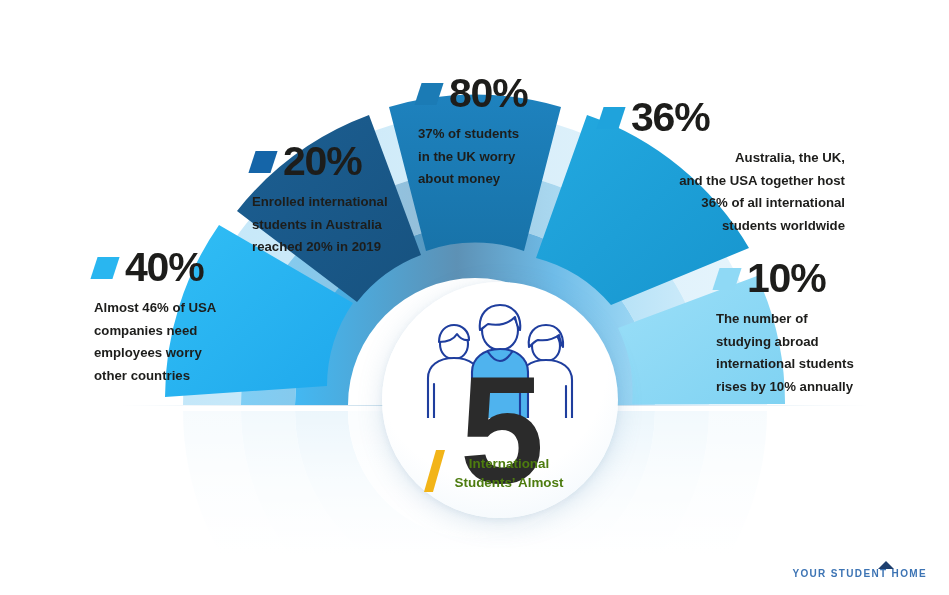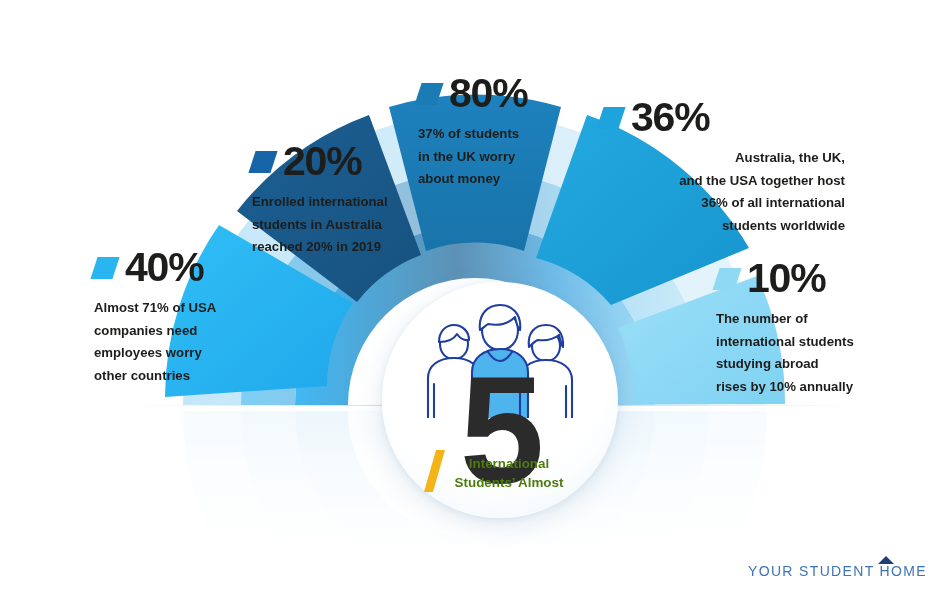--- a/index.html
+++ b/index.html
@@ -148,22 +148,22 @@
   }
   .logo-hat{
     position:absolute;
     right:33px; top:-6px;
     width:0;height:0;
     border-left:8px solid transparent;
     border-right:8px solid transparent;
     border-bottom:8px solid #1e3f6f;
   }
   .logo-tag{
-    font-size:14px;
-    font-weight:normal;
+    font-size:10px;
+    font-weight:bold;
     color:#3d74b4;
     letter-spacing:1.35px;
     margin-top:1px;
     font-family:"Liberation Sans", sans-serif;
   }
 </style>
 </head>
 <body>
 
 <div class="stage">
@@ -285,21 +285,21 @@
       <div>Students’ Almost</div>
     </div>
   </div>
 
   <div class="callout" id="c40">
     <div class="pct-row">
       <span class="marker" style="background:#29B6F0"></span>
       <span class="pct">40%</span>
     </div>
     <div class="desc">
-      <div>Almost 71% of USA</div>
+      <div>Almost 46% of USA</div>
       <div>companies need</div>
       <div>employees worry</div>
       <div>other countries</div>
     </div>
   </div>
 
   <div class="callout" id="c20">
     <div class="pct-row">
       <span class="marker" style="background:#1565A8"></span>
       <span class="pct">20%</span>
@@ -336,22 +336,22 @@
     </div>
   </div>
 
   <div class="callout" id="c10">
     <div class="pct-row">
       <span class="marker" style="background:#8FD9F5"></span>
       <span class="pct">10%</span>
     </div>
     <div class="desc">
       <div>The number of</div>
+      <div>studying abroad</div>
       <div>international students</div>
-      <div>studying abroad</div>
       <div>rises by 10% annually</div>
     </div>
   </div>
 
   <div class="logo">
     <div class="logo-hat"></div>
     <div class="logo-tag">YOUR STUDENT HOME</div>
   </div>
 
 </div>

